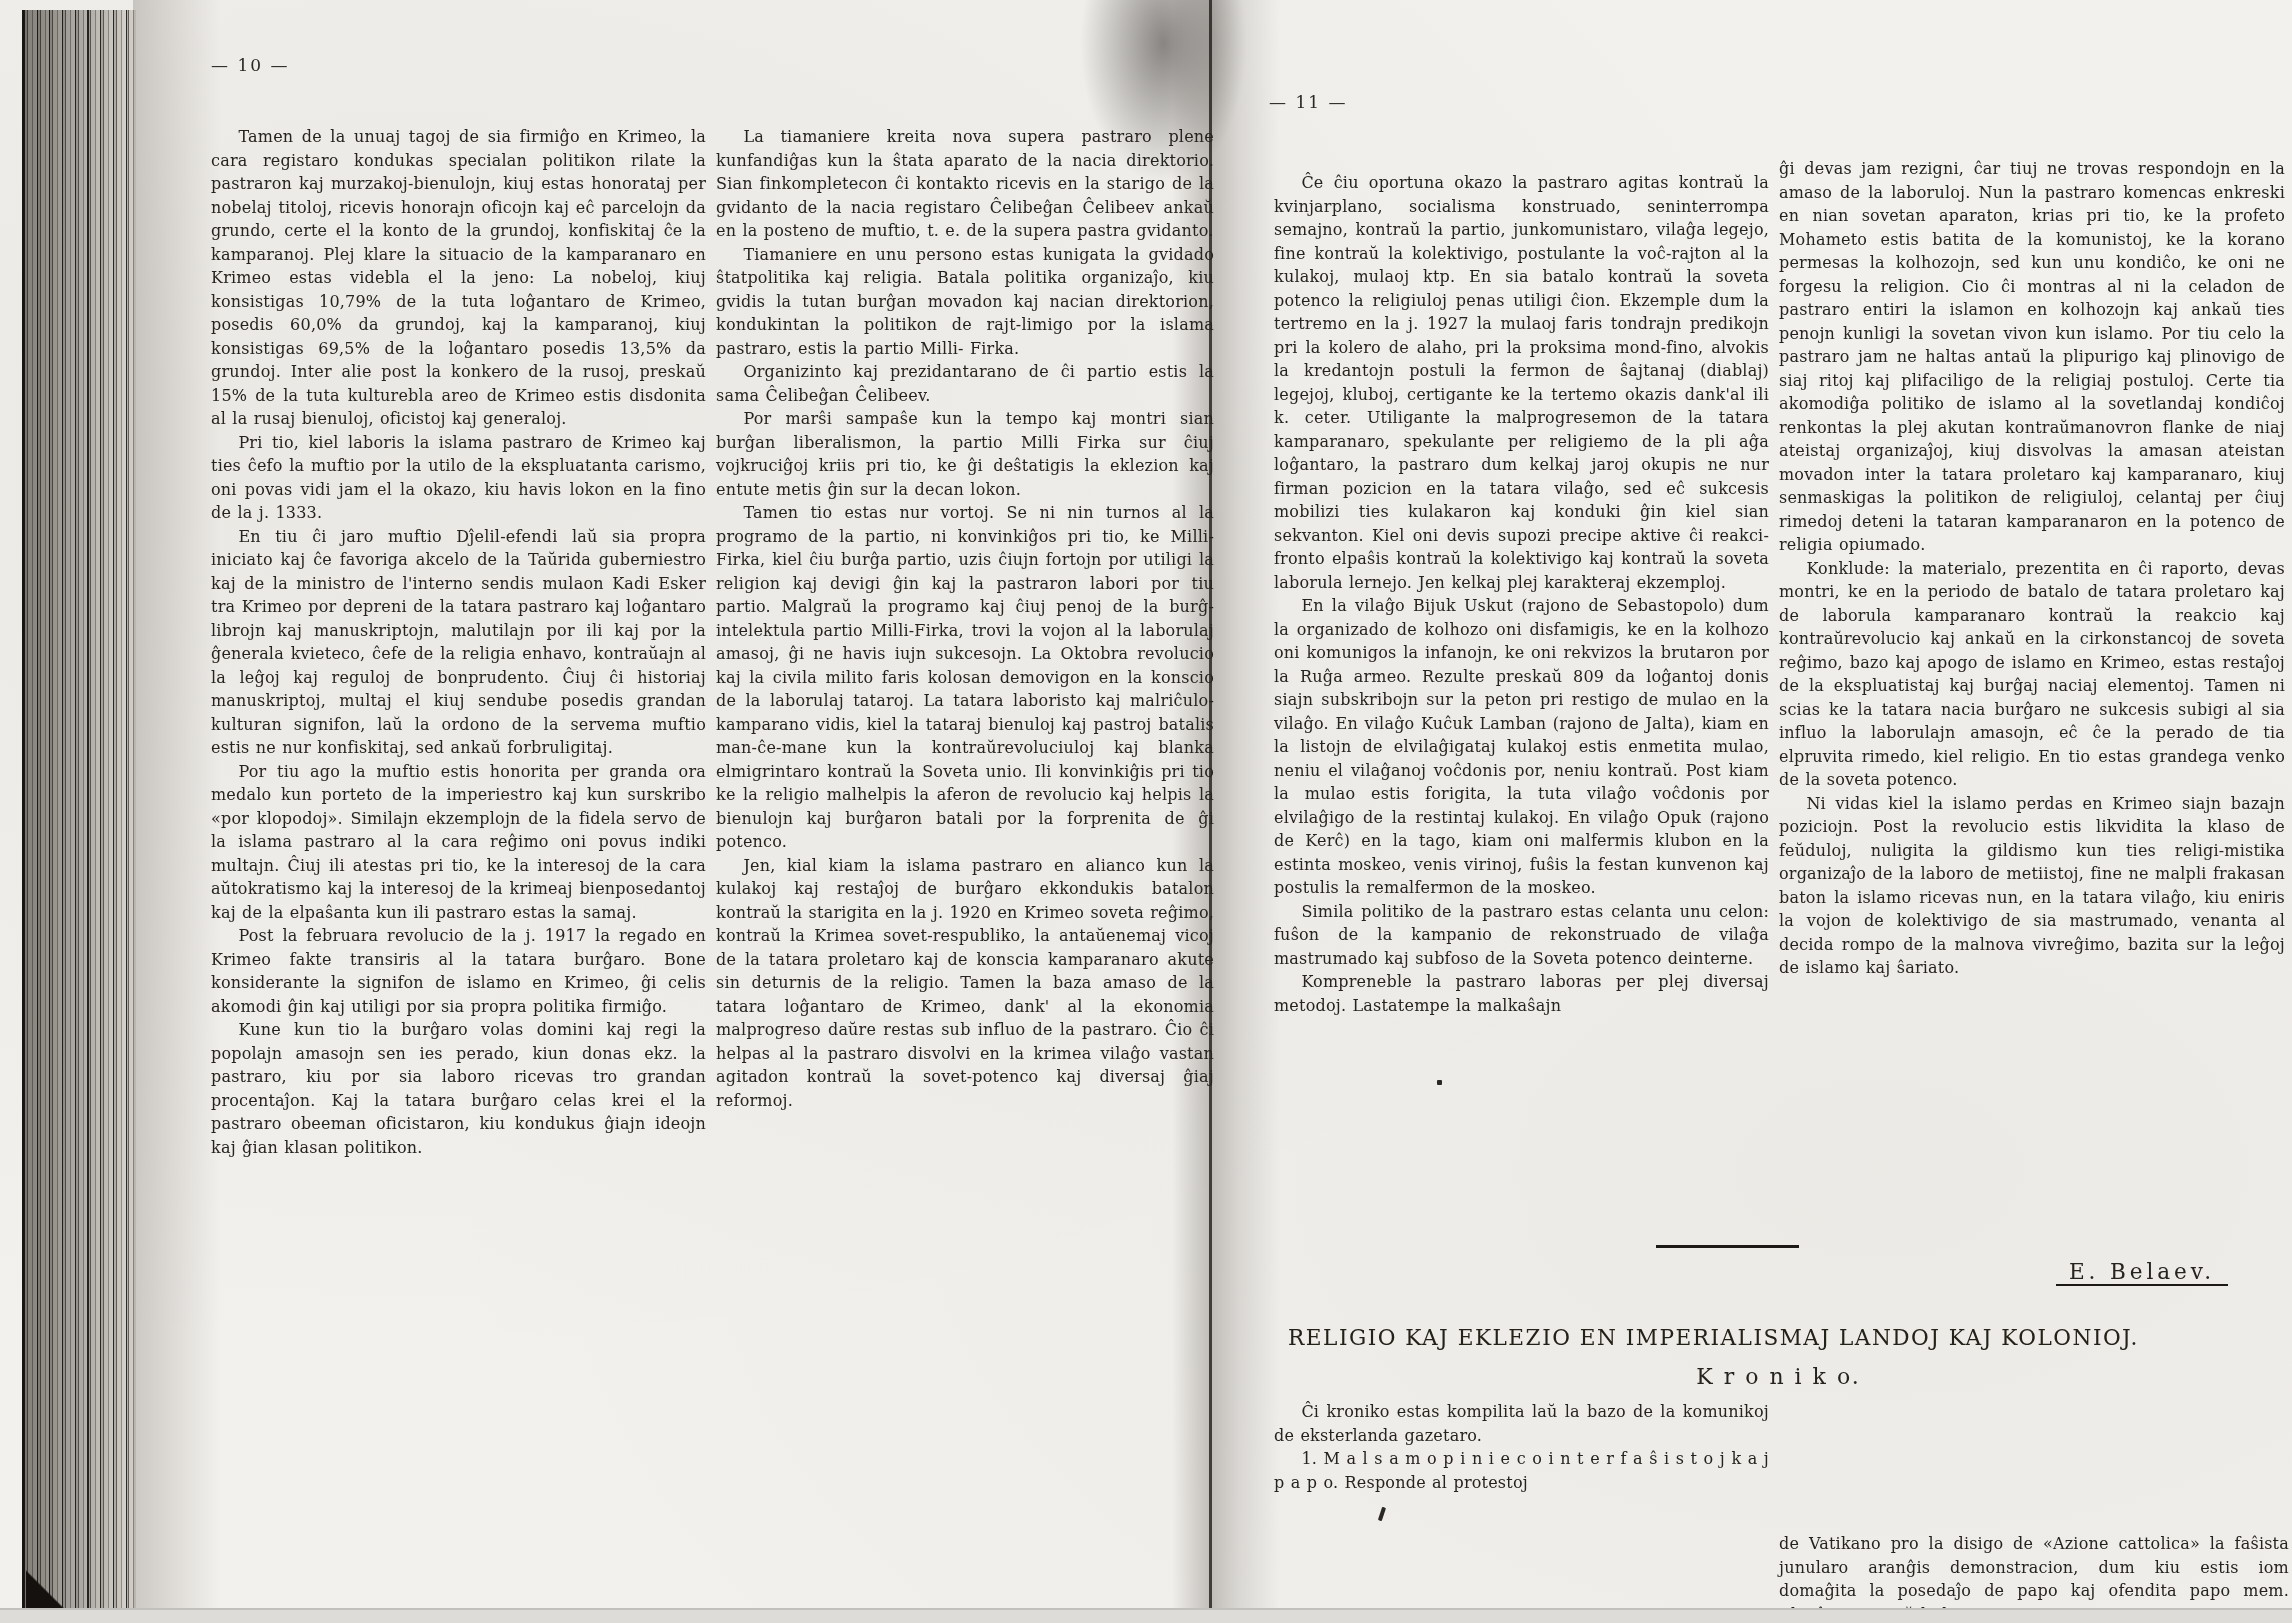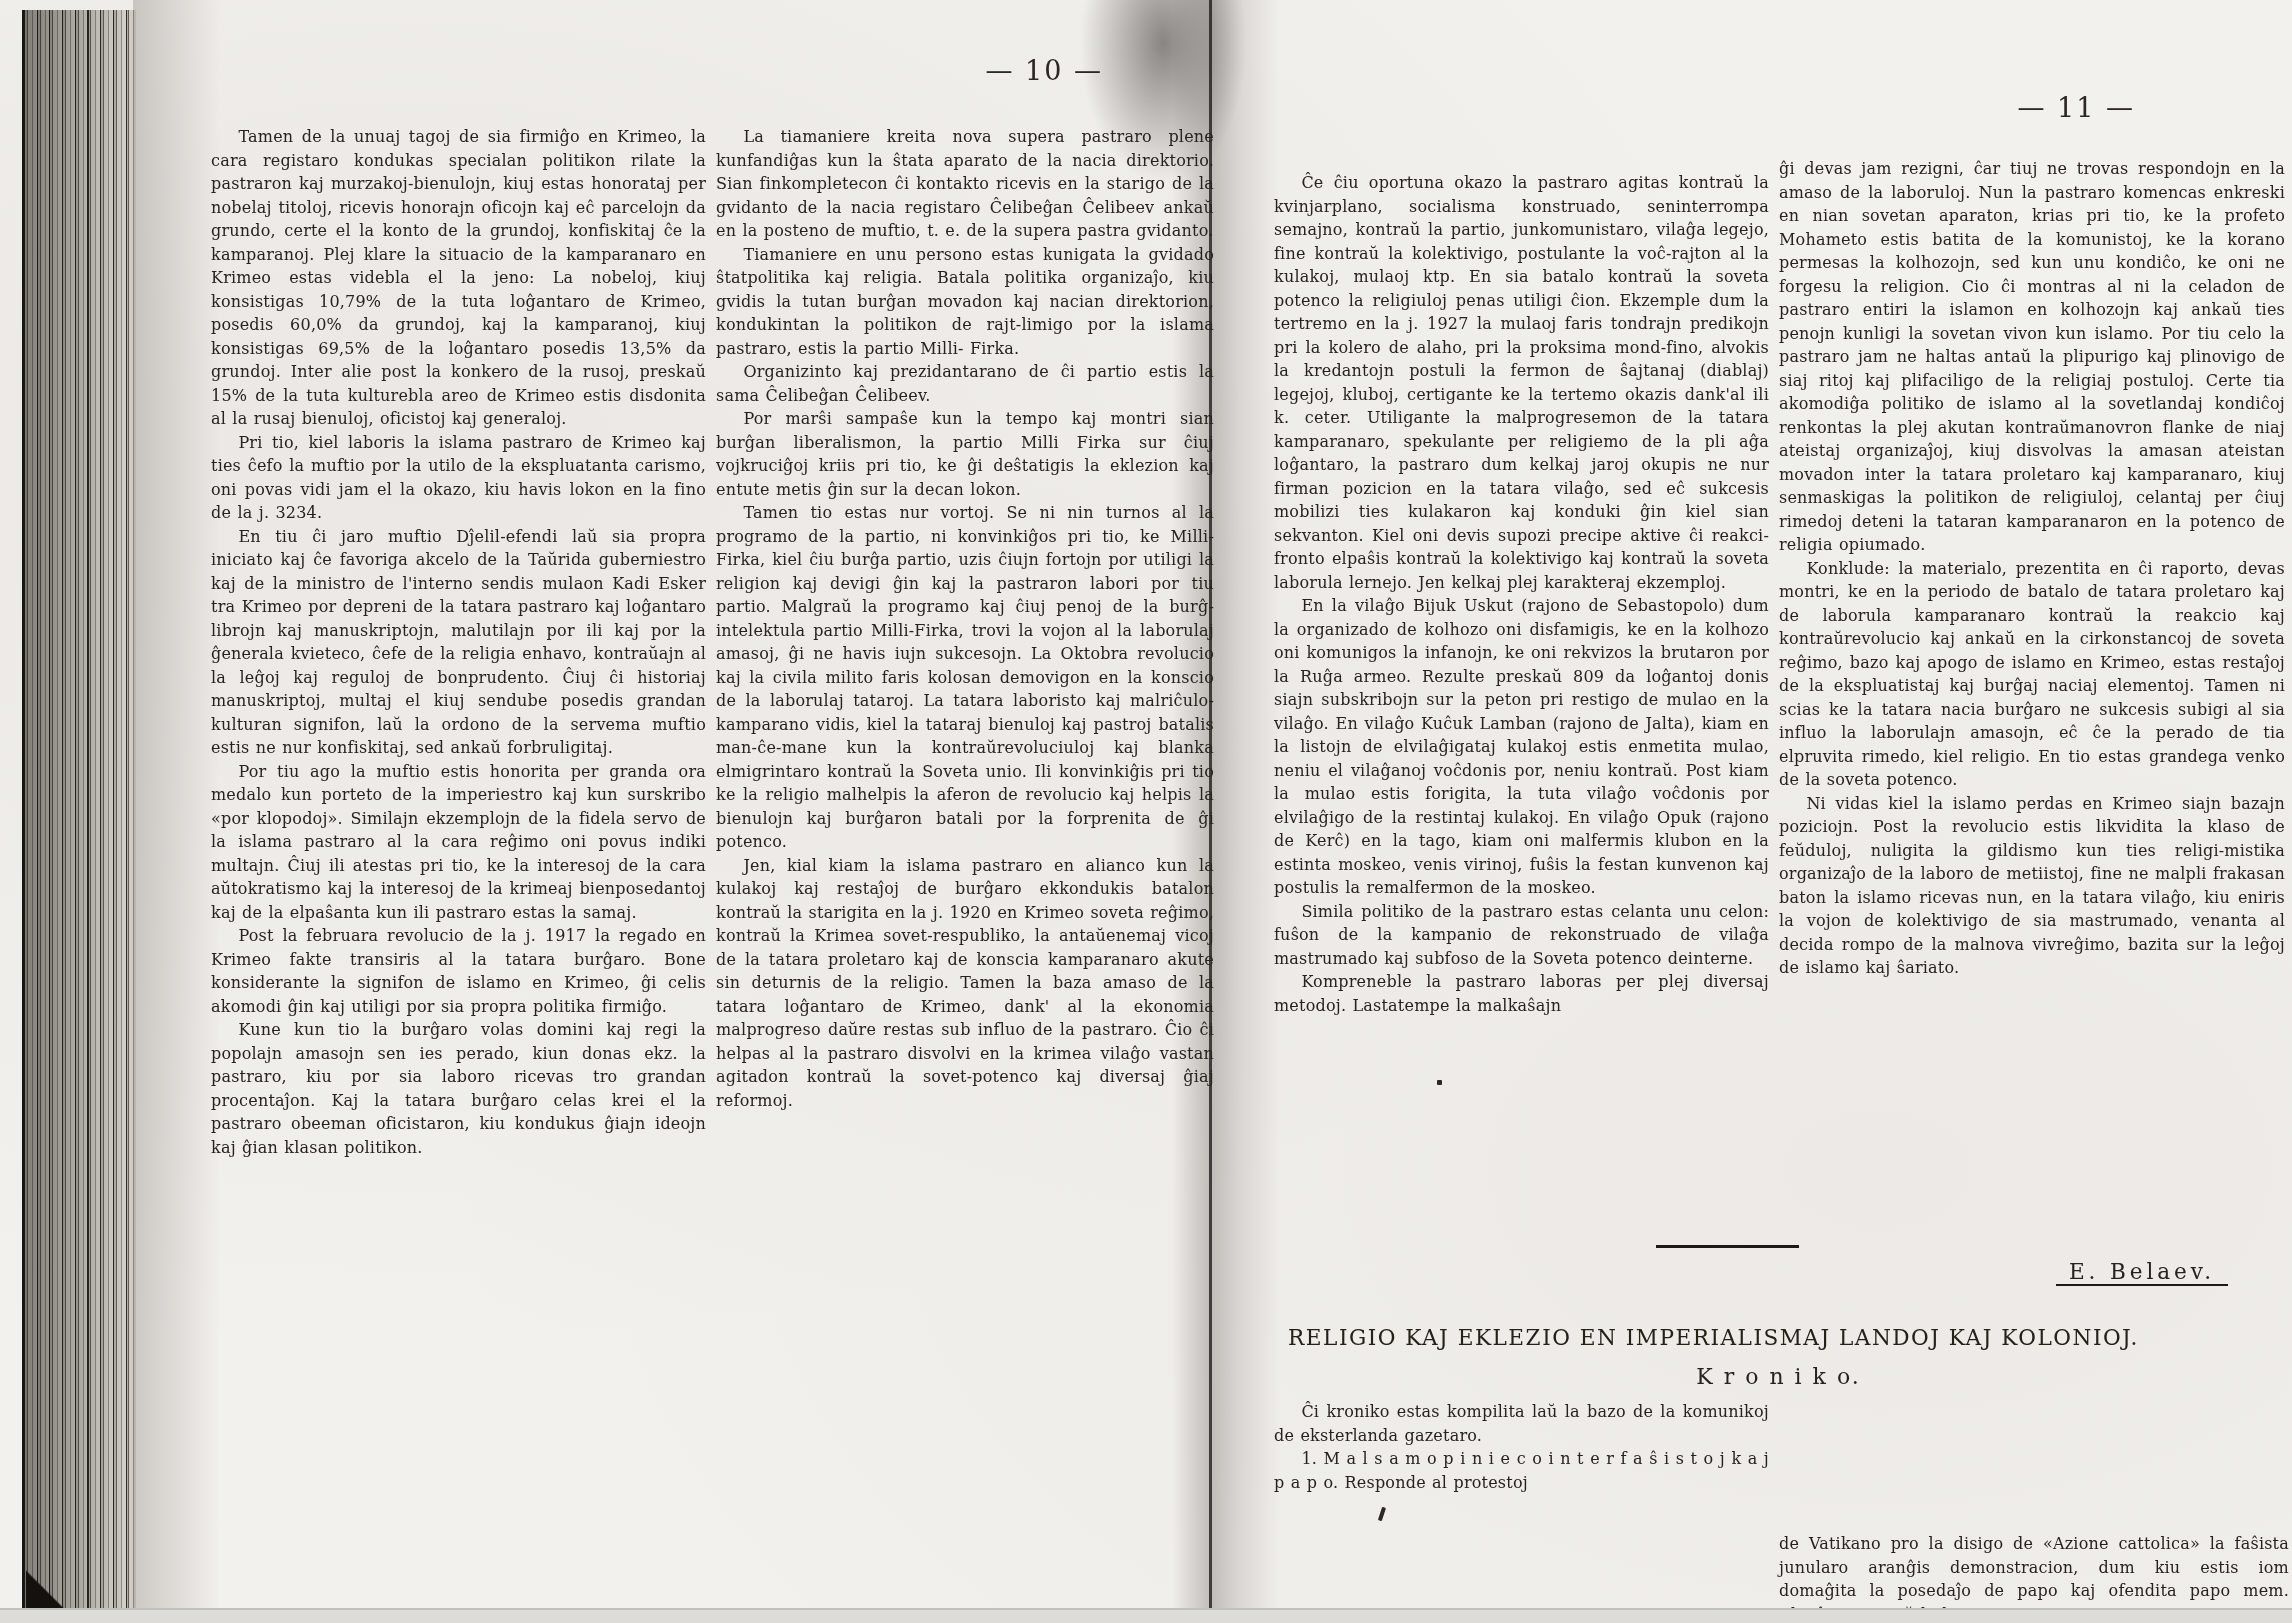--- a/index.html
+++ b/index.html
@@ -52,21 +52,21 @@
   }
   .scan-bottom {
     position: absolute; left: 0; bottom: 0; width: 100%; height: 12.7px;
     background: #dedcd8; border-top: 2px solid #c2c0bc;
   }
   .speck { position: absolute; background: #2a2724; border-radius: 1px; }
   .speck.s1 { left: 1380px; top: 1507px; width: 3.9px; height: 13.7px; transform: rotate(18deg); }
   .speck.s2 { left: 1437px; top: 1080px; width: 4.9px; height: 4.9px; }
   
   .pagenum {
-    position: absolute; font-size: 27px; letter-spacing: 2px; text-align: right;
+    position: absolute; font-size: 17px; letter-spacing: 2px; text-align: left;
     color: #2b2823;
   }
   .pn10 { left: 211px; top: 55px; width: 892px; }
   .pn11 { left: 1269px; top: 92px; width: 866px; }
   .col { position: absolute; font-size: 16px; line-height: 23.5px; }
   .col p {
     margin: 0; text-indent: 27.4px; text-align: justify;
     letter-spacing: 0.2px; word-spacing: 1px;
   }
   .col p.cont { text-indent: 0; }
@@ -105,21 +105,21 @@
   <div class="gutter"></div>
   <div class="gutter-line"></div>
   <div class="top-smudge"></div>
   <div class="speck s1"></div>
   <div class="speck s2"></div>
 
   <div class="pagenum pn10">— 10 —</div>
 
   <div class="col col-a">
     <p>Tamen de la unuaj tagoj de sia firmiĝo en Krimeo, la cara registaro kondukas specialan politikon rilate la pastraron kaj murzakoj-bienulojn, kiuj estas honorataj per nobelaj titoloj, ricevis honorajn oficojn kaj eĉ parcelojn da grundo, certe el la konto de la grundoj, konfiskitaj ĉe la kamparanoj. Plej klare la situacio de la kamparanaro en Krimeo estas videbla el la jeno: La nobeloj, kiuj konsistigas 10,79% de la tuta loĝantaro de Krimeo, posedis 60,0% da grundoj, kaj la kamparanoj, kiuj konsistigas 69,5% de la loĝantaro posedis 13,5% da grundoj. Inter alie post la konkero de la rusoj, preskaŭ 15% de la tuta kulturebla areo de Krimeo estis disdonita al la rusaj bienuloj, oficistoj kaj generaloj.</p>
-    <p>Pri tio, kiel laboris la islama pastraro de Krimeo kaj ties ĉefo la muftio por la utilo de la ekspluatanta carismo, oni povas vidi jam el la okazo, kiu havis lokon en la fino de la j. 3234.</p>
+    <p>Pri tio, kiel laboris la islama pastraro de Krimeo kaj ties ĉefo la muftio por la utilo de la ekspluatanta carismo, oni povas vidi jam el la okazo, kiu havis lokon en la fino de la j. 1333.</p>
     <p>En tiu ĉi jaro muftio Dĵelil-efendi laŭ sia propra iniciato kaj ĉe favoriga akcelo de la Taŭrida guberniestro kaj de la ministro de l'interno sendis mulaon Kadi Esker tra Krimeo por depreni de la tatara pastraro kaj loĝantaro librojn kaj manuskriptojn, malutilajn por ili kaj por la ĝenerala kvieteco, ĉefe de la religia enhavo, kontraŭajn al la leĝoj kaj reguloj de bonprudento. Ĉiuj ĉi historiaj manuskriptoj, multaj el kiuj sendube posedis grandan kulturan signifon, laŭ la ordono de la servema muftio estis ne nur konfiskitaj, sed ankaŭ forbruligitaj.</p>
     <p>Por tiu ago la muftio estis honorita per granda ora medalo kun porteto de la imperiestro kaj kun surskribo «por klopodoj». Similajn ekzemplojn de la fidela servo de la islama pastraro al la cara reĝimo oni povus indiki multajn. Ĉiuj ili atestas pri tio, ke la interesoj de la cara aŭtokratismo kaj la interesoj de la krimeaj bienposedantoj kaj de la elpaŝanta kun ili pastraro estas la samaj.</p>
     <p>Post la februara revolucio de la j. 1917 la regado en Krimeo fakte transiris al la tatara burĝaro. Bone konsiderante la signifon de islamo en Krimeo, ĝi celis akomodi ĝin kaj utiligi por sia propra politika firmiĝo.</p>
     <p>Kune kun tio la burĝaro volas domini kaj regi la popolajn amasojn sen ies perado, kiun donas ekz. la pastraro, kiu por sia laboro ricevas tro grandan procentaĵon. Kaj la tatara burĝaro celas krei el la pastraro obeeman oficistaron, kiu kondukus ĝiajn ideojn kaj ĝian klasan politikon.</p>
   </div>
 
   <div class="col col-b">
     <p>La tiamaniere kreita nova supera pastraro plene kunfandiĝas kun la ŝtata aparato de la nacia direktorio. Sian finkompletecon ĉi kontakto ricevis en la starigo de la gvidanto de la nacia registaro Ĉelibeĝan Ĉelibeev ankaŭ en la posteno de muftio, t. e. de la supera pastra gvidanto.</p>
     <p>Tiamaniere en unu persono estas kunigata la gvidado ŝtatpolitika kaj religia. Batala politika organizaĵo, kiu gvidis la tutan burĝan movadon kaj nacian direktorion, kondukintan la politikon de rajt-limigo por la islama pastraro, estis la partio Milli- Firka.</p>
     <p>Organizinto kaj prezidantarano de ĉi partio estis la sama Ĉelibeĝan Ĉelibeev.</p>

